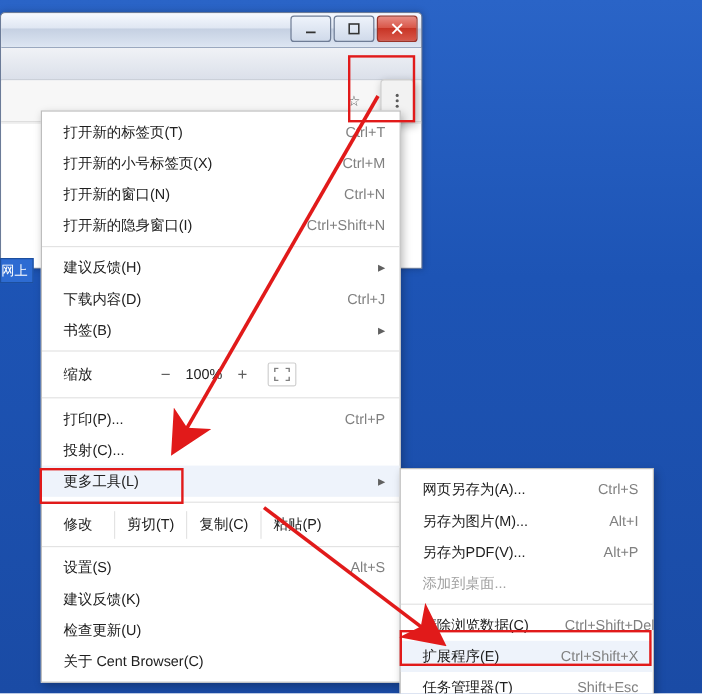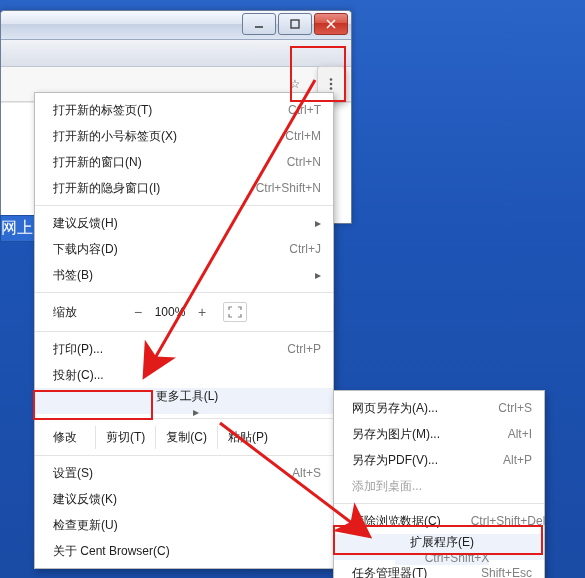--- a/index.html
+++ b/index.html
@@ -23,21 +23,21 @@
   .pagearea{height:120px;background:#fff;border-top:1px solid #e6e6e6;}
 
   
   .menu{position:absolute;background:#fff;border:1px solid #bdbdbd;box-shadow:2px 3px 7px rgba(0,0,0,.28);padding:4px 0;}
   .menu .row{display:flex;align-items:center;height:26px;padding:0 12px 0 18px;white-space:nowrap;}
   .menu .row.disabled{color:#a0a0a0;}
   .menu .row .lbl{flex:1;}
   .menu .row .sc{color:#808080;padding-left:30px;}
   .menu .sep{height:1px;margin:4px 0;background:#e3e3e3;}
   .menu .arrow{color:#606060;padding-left:18px;}
-  .menu .row.highlight,.menu .row.highlight .sc{background:#eef3fb;flex-direction:column;}
+  .menu .row.highlight,.menu .row.highlight .sc{background:#eef3fb;}
 
   .zoomrow{display:flex;align-items:center;height:30px;padding:0 12px 0 18px;}
   .zoomrow .lbl{flex:0 0 auto;margin-right:50px;}
   .zoomrow .zbtn{width:22px;text-align:center;color:#606060;font-size:14px;}
   .zoomrow .zval{width:42px;text-align:center;}
   .zoomrow .fs{margin-left:10px;border:1px solid #d0d0d0;border-radius:2px;width:22px;height:18px;display:flex;align-items:center;justify-content:center;color:#808080;}
 
   .editrow{display:flex;align-items:center;height:28px;padding:0 12px 0 18px;gap:0;}
   .editrow .editlbl{margin-right:18px;}
   .editrow .ebtn{padding:3px 10px;border-left:1px solid #e3e3e3;}
@@ -50,21 +50,21 @@
   .redbox{position:absolute;border:2px solid #e11a1a;box-sizing:border-box;pointer-events:none;}
   #box-menu-btn{left:290px;top:46px;width:56px;height:56px;}
   #box-more-tools{left:33px;top:390px;width:120px;height:30px;}
   #box-ext{left:333px;top:525px;width:210px;height:30px;}
 
   
   .arrow-svg{position:absolute;pointer-events:none;}
   #arrow1{left:135px;top:72px;width:190px;height:320px;}
   #arrow2{left:215px;top:418px;width:170px;height:130px;}
 
-  .snippet{position:absolute;left:0;top:215px;font-size:16px;color:#fff;background:#2d6bd2;border:1px solid #1d4f9e;padding:2px 4px 2px 0;}
+  .snippet{position:absolute;left:0;top:215px;font-size:11px;color:#fff;background:#2d6bd2;border:1px solid #1d4f9e;padding:2px 4px 2px 0;}
 </style>
 </head>
 <body>
 
 <div class="desktop">
 
   <div class="chrome-window">
     <div class="titlebar">
       <div class="winbtns">
         <div class="winbtn">

